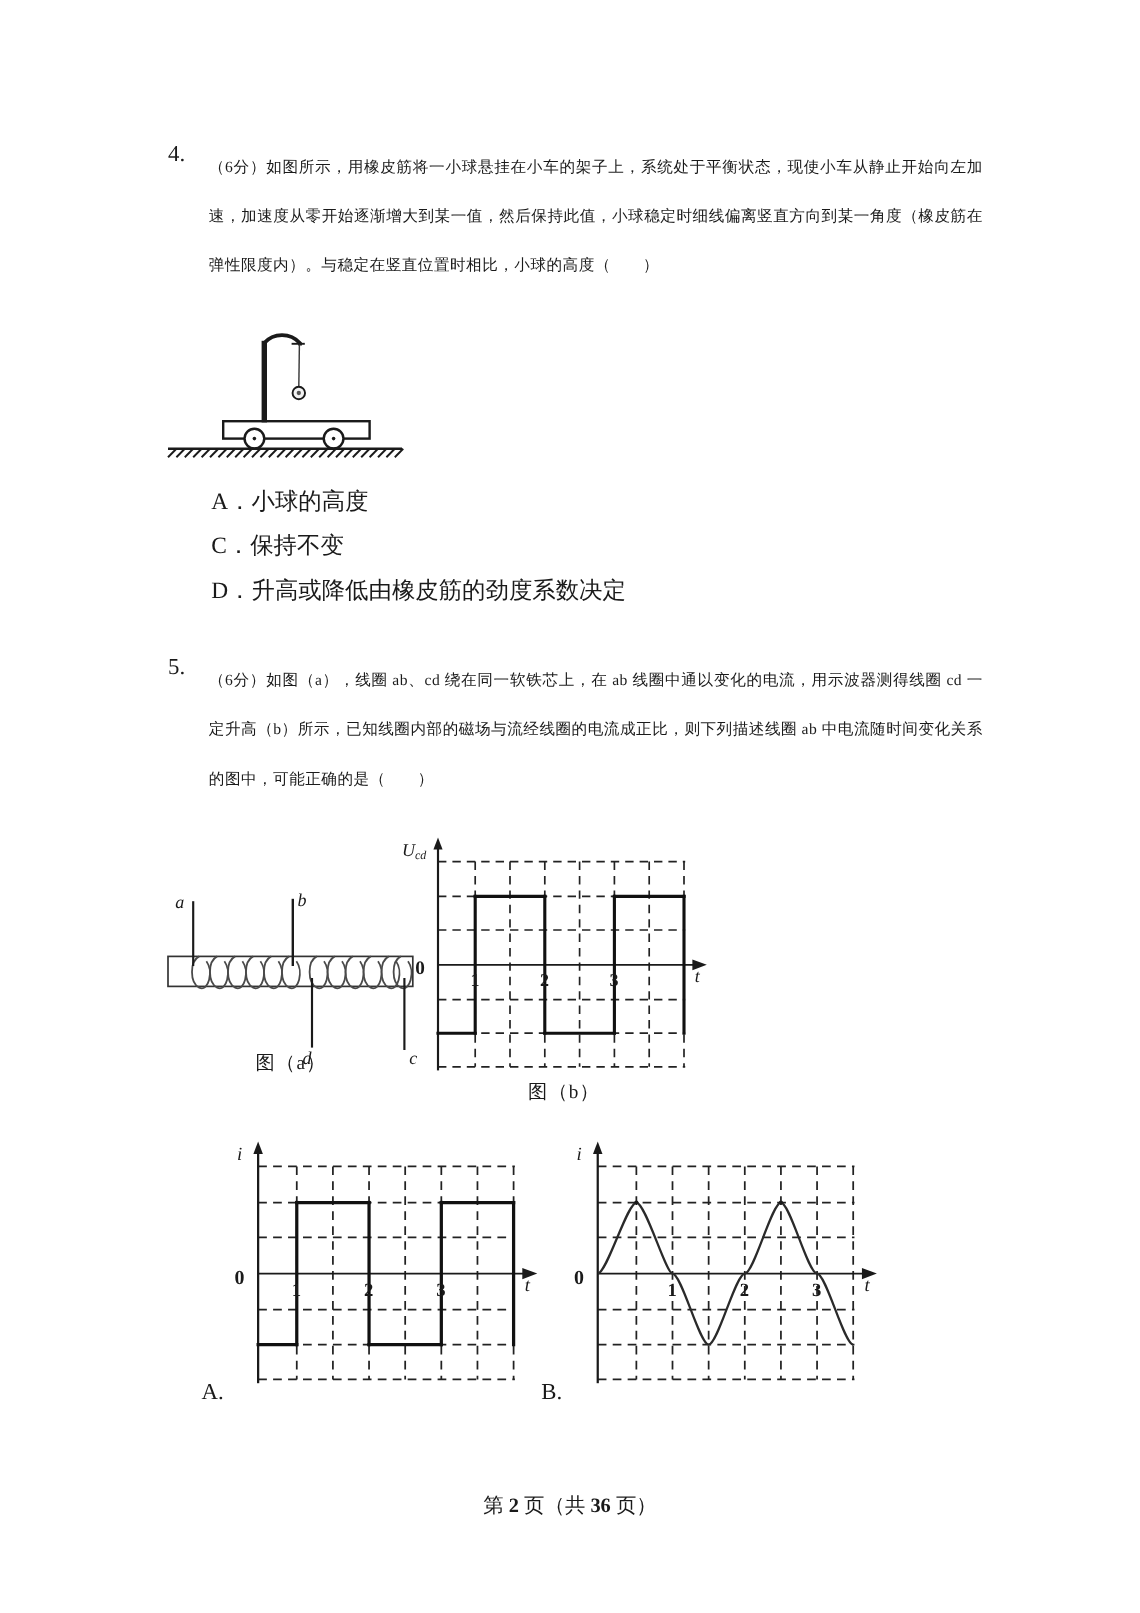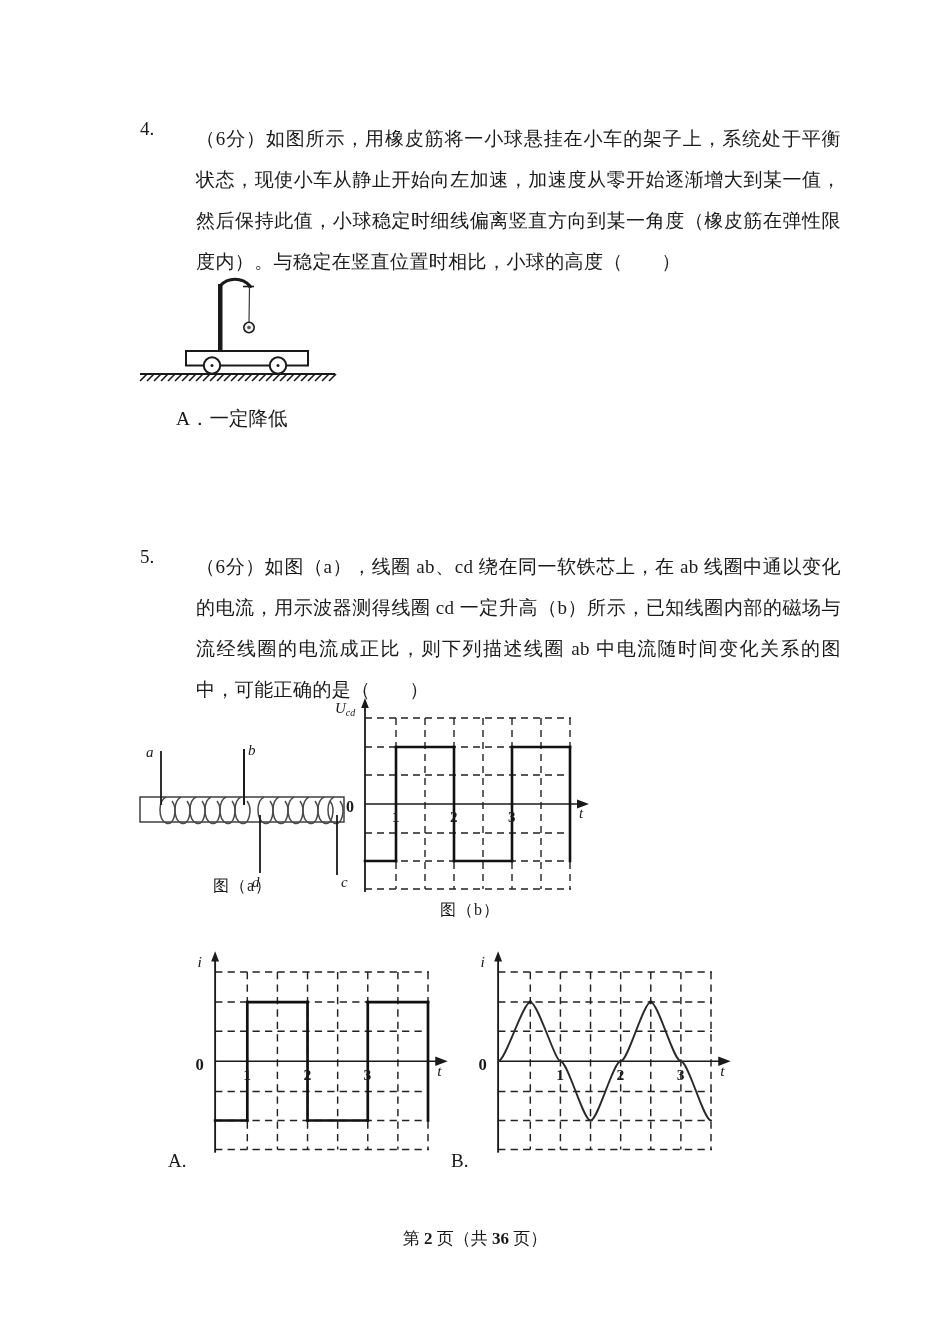--- a/index.html
+++ b/index.html
@@ -19,36 +19,36 @@
   .question { position: absolute; }
   .q-num {
     position: absolute;
     left: 0; top: 0;
     width: 40px;
     text-align: left;
     font-size: 19px;
     font-family: "Liberation Serif", serif;
   }
   .q-body {
-    margin-left: 56px;
-    font-size: 19px;
+    margin-left: 34px;
+    font-size: 13px;
     line-height: 41px;
     letter-spacing: 0.4px;
     text-align: justify;
     width: 645px;
   }
   .opt-list { position:absolute; font-size: 19.5px; line-height: 37px; }
   .opt { white-space: nowrap; }
   .opt-tag { font-family: "Liberation Serif", serif; }
 
   
   .footer {
     position: absolute;
     left: 0; right: 0;
-    bottom: 94px;
+    bottom: 78px;
     text-align: center;
     font-size: 17px;
   }
   .footer b { font-weight: bold; }
 
   
   .fig { position: absolute; text-decoration: underline; }
   .fig-caption {
     position: absolute;
     font-size: 16px;
@@ -123,21 +123,27 @@
         <line x1="178" y1="119" x2="185" y2="112"></line>
           <line x1="185" y1="119" x2="192" y2="112"></line>
         <line x1="192" y1="119" x2="199" y2="112"></line>
           <line x1="199" y1="119" x2="206" y2="112"></line>
       </g>
     </svg>
   </div>
 
   <div class="opt-list" style="left:176px; top:400px;">
     <div class="opt">
-      <span class="opt-tag">A．</span><span>一定降低</span>
+      <span class="opt-tag">A．</span><span>小球的高度</span>
+    </div>
+    <div class="opt">
+      <span class="opt-tag">C．</span><span>保持不变</span>
+    </div>
+    <div class="opt">
+      <span class="opt-tag">D．</span><span>升高或降低由橡皮筋的劲度系数决定</span>
     </div>
   </div>
 
   <div class="question" style="left:140px; top:546px; width:680px;">
     <div class="q-num">5.</div>
     <div class="q-body">（6分）如图（a），线圈 ab、cd 绕在同一软铁芯上，在 ab 线圈中通以变化的电流，用示波器测得线圈 cd 一定升高（b）所示，已知线圈内部的磁场与流经线圈的电流成正比，则下列描述线圈 ab 中电流随时间变化关系的图中，可能正确的是（　　）</div>
   </div>
 
   <div class="fig" style="left:136px; top:735px;">
     <svg width="230" height="160" viewBox="0 0 230 160">

